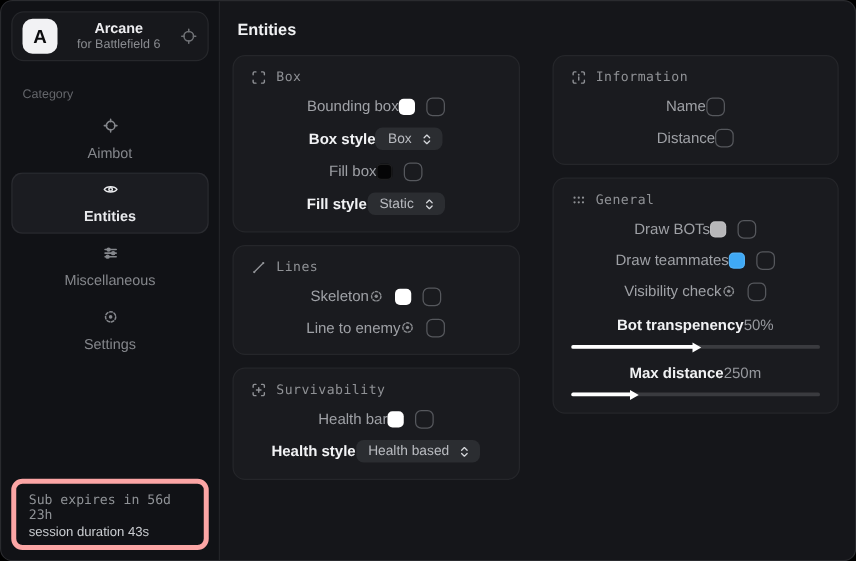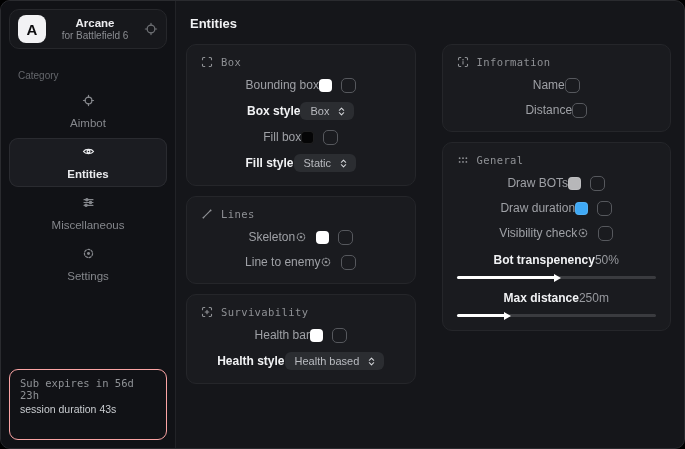--- a/index.html
+++ b/index.html
@@ -16,21 +16,21 @@
   .logo { width:28px; height:28px; border-radius:8px; background:#f2f2f4; color:#0c0c0e;
           display:flex; align-items:center; justify-content:center; font-weight:bold; font-size:15px; }
   .app-meta { flex:1; line-height:1.25;text-align:center; }
   .app-name { color:#ececef; font-size:11.5px; font-weight:bold; }
   .app-sub  { color:#8a8c91; font-size:10px; }
   .app-card .icon { color:#6f7175; }
   .category { margin:13px 0 4px 17px; color:#64666b; font-size:10px; }
   .nav-item { margin:2px 8px; padding:7px 9px; border-radius:9px; display:flex; align-items:center;
               gap:10px; color:#85878c; font-size:11.5px; cursor:default;flex-direction:column; }
   .nav-item.active { background:#1b1c21; box-shadow:inset 0 0 0 1px #2a2b30; color:#e9eaed; font-weight:bold; }
-  .sub-box { margin:8px; margin-top:auto; padding:7px 10px 24px; border:1px solid #fca5a5; border-radius:9px; }
+  .sub-box { margin:8px; margin-top:auto; padding:7px 10px 4px; border:4px solid #fca5a5; border-radius:9px; }
   .sub-line1 { font-family:"DejaVu Sans Mono", monospace; font-size:10.5px; color:#8f9296; }
   .sub-line2 { font-size:10.5px; font-weight:normal; color:#c9ccd0; margin-top:2px; }
   
   .main { flex:1; padding:13px 13px 0 10px; overflow:hidden; }
   .page-title { color:#f0f1f3; font-size:13px; font-weight:bold; margin:2px 0 13px 4px; }
   .columns { display:flex; gap:26px; align-items:flex-start; }
   .col { flex:1; min-width:0; }
   .card { background:#1a1b1f; border:1px solid #25262a; border-radius:10px;
           padding:11px 14px 13px; margin-bottom:10px; }
   .card-header { display:flex; align-items:center; gap:8px; color:#8f9195;
@@ -281,21 +281,21 @@
               <span>General</span>
             </div>
             <div class="row">
               <span class="row-label">Draw BOTs</span>
               <span class="controls">
                 <span class="swatch" style="background:#b7b7b9"></span>
                 <span class="checkbox"></span>
               </span>
             </div>
             <div class="row">
-              <span class="row-label">Draw duration</span>
+              <span class="row-label">Draw teammates</span>
               <span class="controls">
                 <span class="swatch" style="background:#3fa9f5"></span>
                 <span class="checkbox"></span>
               </span>
             </div>
             <div class="row">
               <span class="row-label">Visibility check</span>
               <span class="controls">
                 <span class="icon gear-btn">
                   <svg width="12" height="12" viewBox="0 0 16 16" fill="none" stroke="currentColor" stroke-width="1.5" stroke-linecap="round" stroke-linejoin="round">

